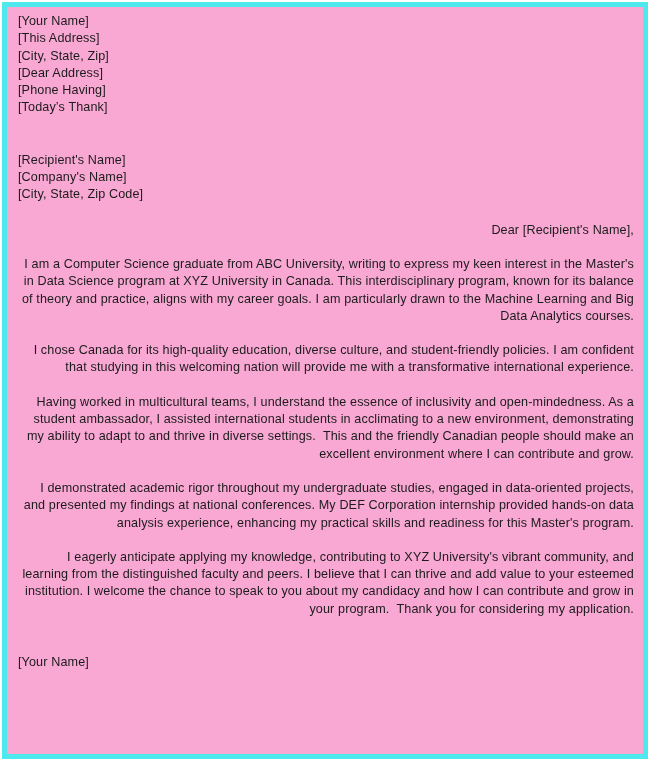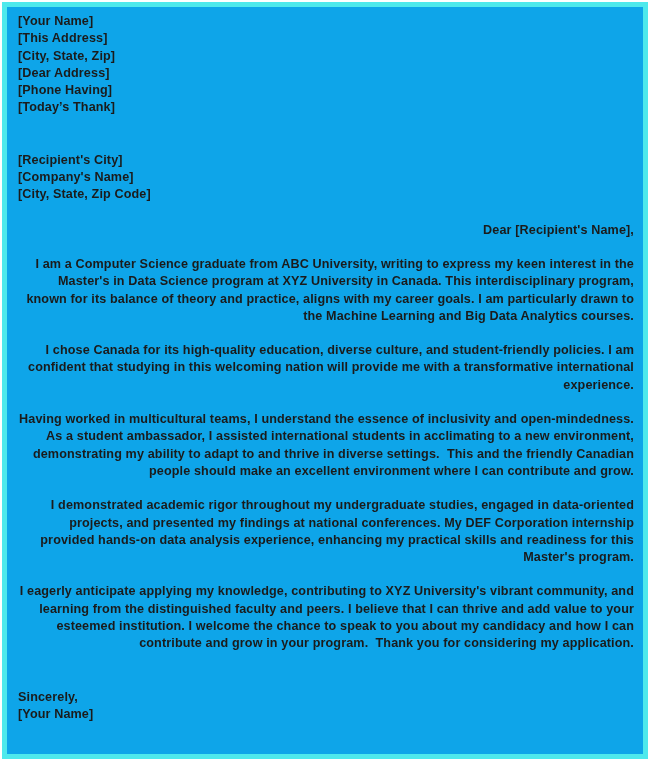--- a/index.html
+++ b/index.html
@@ -55,23 +55,22 @@
     background: #b9bcbd;
     pointer-events: none;
   }
 
   .sheet {
     position: relative;
     z-index: 2;
     box-sizing: border-box;
     width: 100%;
     height: 100%;
-    background: #0ea5e9;
+    background: #f9a8d4;
     padding: 6px 9px 0 11px;
-    font-weight: bold;
   }
 
   .letter {
     font-size: 12.6px;
     line-height: 17.3px;
     color: #1b1b1b;
     letter-spacing: 0.01em;
   }
 
   .block {
@@ -106,21 +105,21 @@
           <div class="line">[This Address]</div>
           <div class="line">[City, State, Zip]</div>
           <div class="line">[Dear Address]</div>
           <div class="line">[Phone Having]</div>
           <div class="line">[Today’s Thank]</div>
         </div>
 
         <div class="gap-lg"></div>
 
         <div class="block">
-          <div class="line">[Recipient's City]</div>
+          <div class="line">[Recipient's Name]</div>
           <div class="line">[Company's Name]</div>
           <div class="line">[City, State, Zip Code]</div>
         </div>
 
         <div class="gap-md"></div>
 
         <p class="para">Dear [Recipient's Name],</p>
 
         <div class="gap-sm"></div>
 
@@ -138,20 +137,19 @@
 
         <p class="para">I demonstrated academic rigor throughout my undergraduate studies, engaged in data-oriented projects, and presented my findings at national conferences. My DEF Corporation internship provided hands-on data analysis experience, enhancing my practical skills and readiness for this Master's program.</p>
 
         <div class="gap-sm"></div>
 
         <p class="para">I eagerly anticipate applying my knowledge, contributing to XYZ University's vibrant community, and learning from the distinguished faculty and peers. I believe that I can thrive and add value to your esteemed institution. I welcome the chance to speak to you about my candidacy and how I can contribute and grow in your program.  Thank you for considering my application.</p>
 
         <div class="gap-xl"></div>
 
         <div class="block">
-          <div class="line">Sincerely,</div>
           <div class="line">[Your Name]</div>
         </div>
 
       </div>
     </div>
   </div>
 </div>
 
 </body></html>

